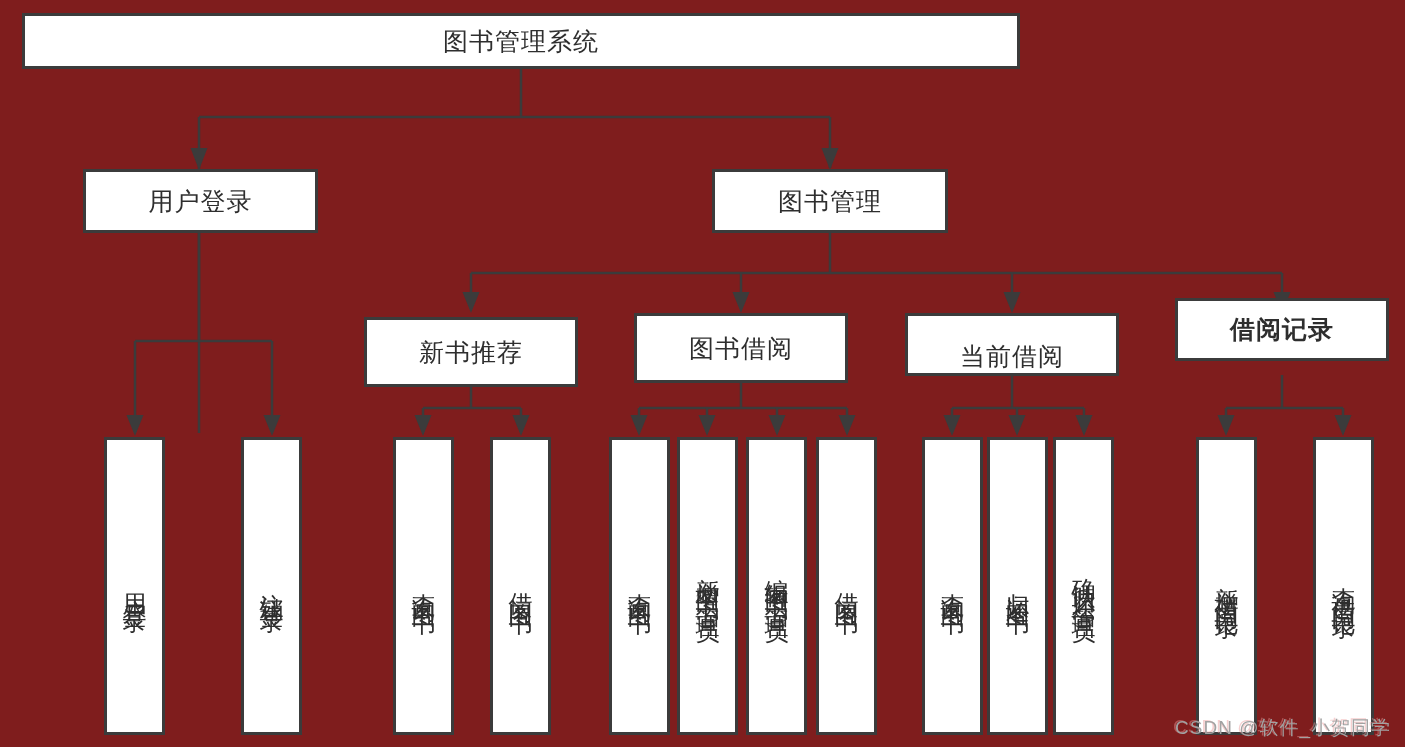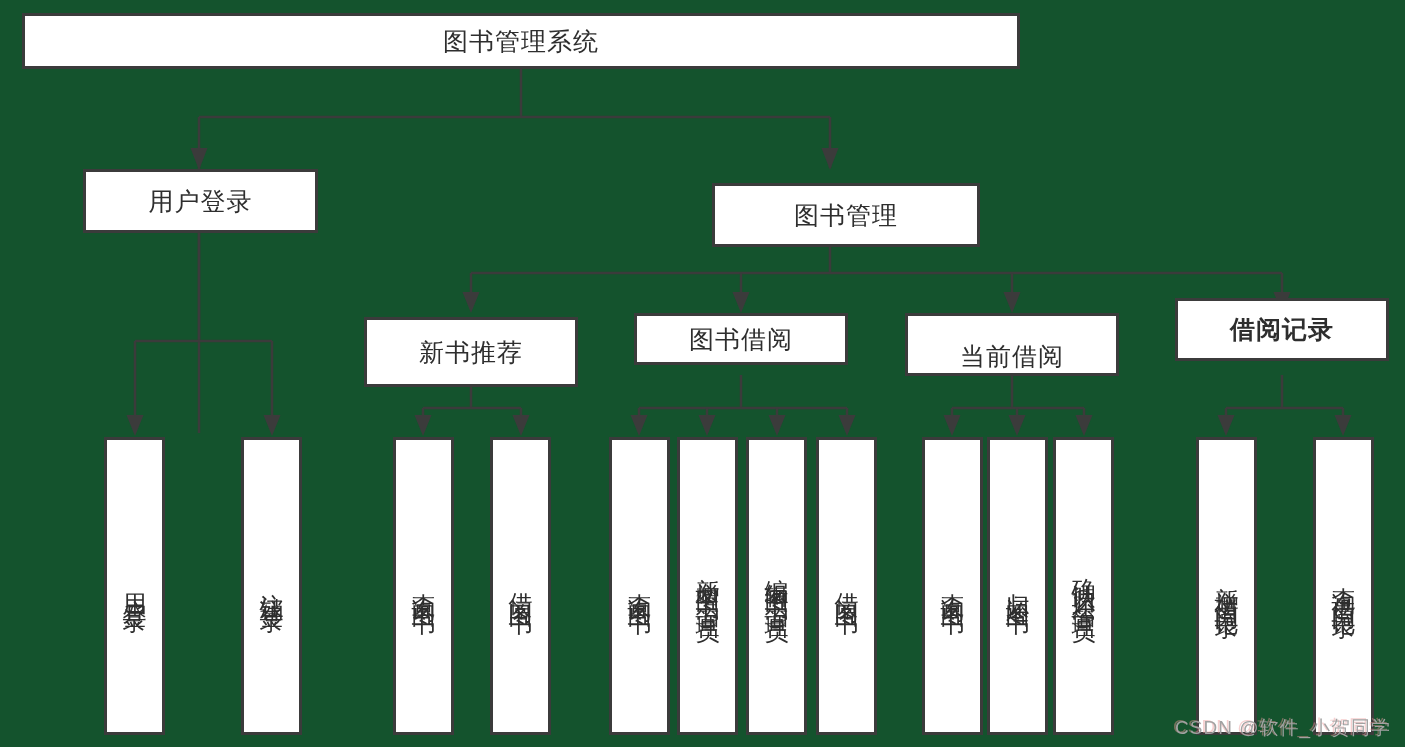--- a/index.html
+++ b/index.html
@@ -1,20 +1,20 @@
 <!DOCTYPE html>
 <html><head>
 <meta charset="utf-8">
 <style>
   html, body { margin: 0; padding: 0; background: #ffffff; }
   .canvas {
     position: relative;
     width: 1405px;
     height: 747px;
-    background: #14532d;
+    background: #7f1d1d;
     font-family: "Liberation Sans", sans-serif;
     overflow: hidden;
   }
   .connectors {
     position: absolute;
     left: 0; top: 0;
     z-index: 1;
   }
   .box {
     position: absolute;
@@ -143,28 +143,28 @@
     </g>
   </svg>
 
   <div class="box hlabel" style="left:22px; top:13px; width:998px; height:56px;">
     <span>图书管理系统</span>
   </div>
 
   <div class="box hlabel" style="left:83px; top:169px; width:235px; height:64px;">
     <span>用户登录</span>
   </div>
-  <div class="box hlabel" style="left:712px; top:183px; width:268px; height:64px;">
+  <div class="box hlabel" style="left:712px; top:169px; width:236px; height:64px;">
     <span>图书管理</span>
   </div>
 
   <div class="box hlabel" style="left:364px; top:317px; width:214px; height:70px;">
     <span>新书推荐</span>
   </div>
-  <div class="box hlabel" style="left:634px; top:313px; width:214px; height:52px;">
+  <div class="box hlabel" style="left:634px; top:313px; width:214px; height:70px;">
     <span>图书借阅</span>
   </div>
   <div class="box hlabel" style="left:905px; top:313px; width:214px; height:63px;align-items:flex-end;">
     <span>当前借阅</span>
   </div>
   <div class="box hlabel" style="left:1175px; top:298px; width:214px; height:63px;font-weight:bold;">
     <span>借阅记录</span>
   </div>
 
   <div class="box leaf" style="left:104px;">

